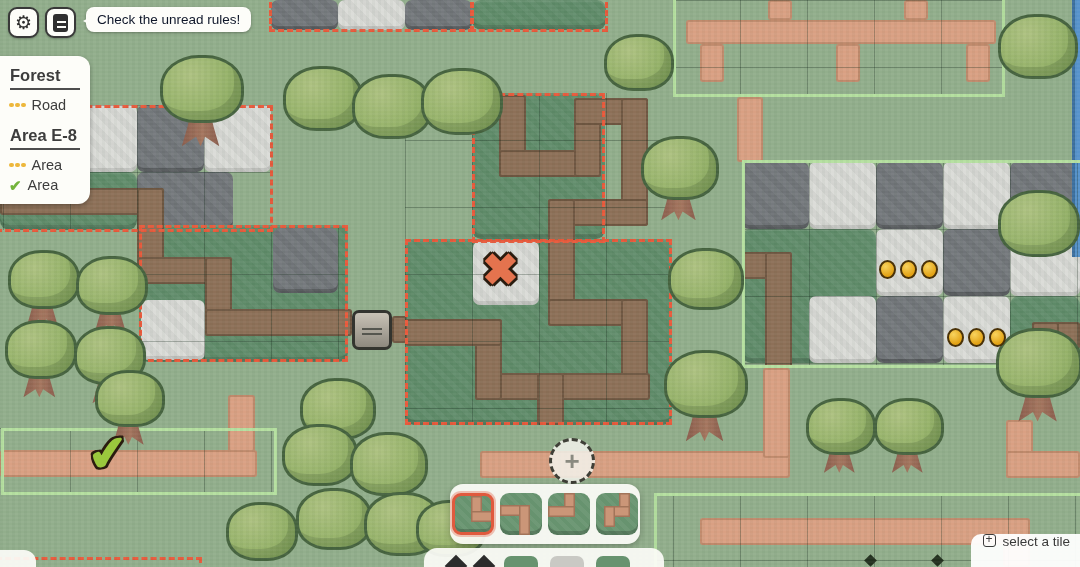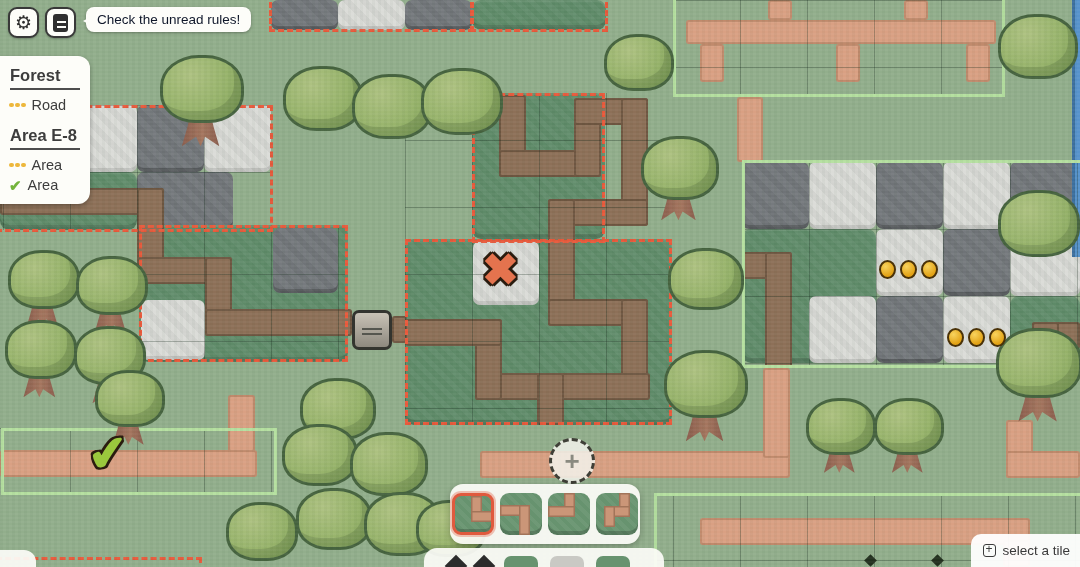--- a/index.html
+++ b/index.html
@@ -84,21 +84,21 @@
   .tile .seg{position:absolute;background:#cb9678;box-shadow:inset 0 0 0 1.5px rgba(70,40,20,.3);}
   .panel2{position:absolute;left:424px;top:548px;width:240px;height:40px;
     background:rgba(252,252,247,.93);border-radius:13px;display:flex;align-items:flex-start;
     gap:12px;padding:8px 0 0 24px;box-sizing:border-box;z-index:9;}
   .p2-diamond{width:16px;height:16px;background:#2c2c2c;transform:rotate(45deg) ;margin-top:2px;}
   .p2-tile{width:34px;height:26px;border-radius:7px;background:#67936f;}
   .p2-gray{width:34px;height:26px;border-radius:7px;background:#c9c9c4;}
   .corner-panel{position:absolute;left:-16px;top:550px;width:52px;height:34px;
     background:rgba(252,252,247,.93);border-radius:12px;z-index:9;}
   .hint{position:absolute;right:0;top:534px;height:33px;background:rgba(255,255,255,.95);
-    border-radius:10px 0 0 0;display:flex;align-items:center;gap:6px;padding:0 10px 0 12px;
+    border-radius:10px 0 0 0;display:flex;gap:6px;padding:0 10px 0 12px;
     font-size:13.5px;color:#3a3a3a;z-index:9;}
   .cursor-ic{width:13px;height:13px;border:1.7px solid #3c3c3c;border-radius:3px;position:relative;box-sizing:border-box;}
   .cursor-ic::before{content:"+";position:absolute;left:1px;top:-3.5px;font-size:12px;color:#3c3c3c;}
 </style>
 </head>
 <body>
 
 <div class="stage">
   <div id="map-layer">
       <div class="cell c-stoneD" style="left: 271px; top: 0px; width: 67px; height: 30px; z-index: 1;"></div>

